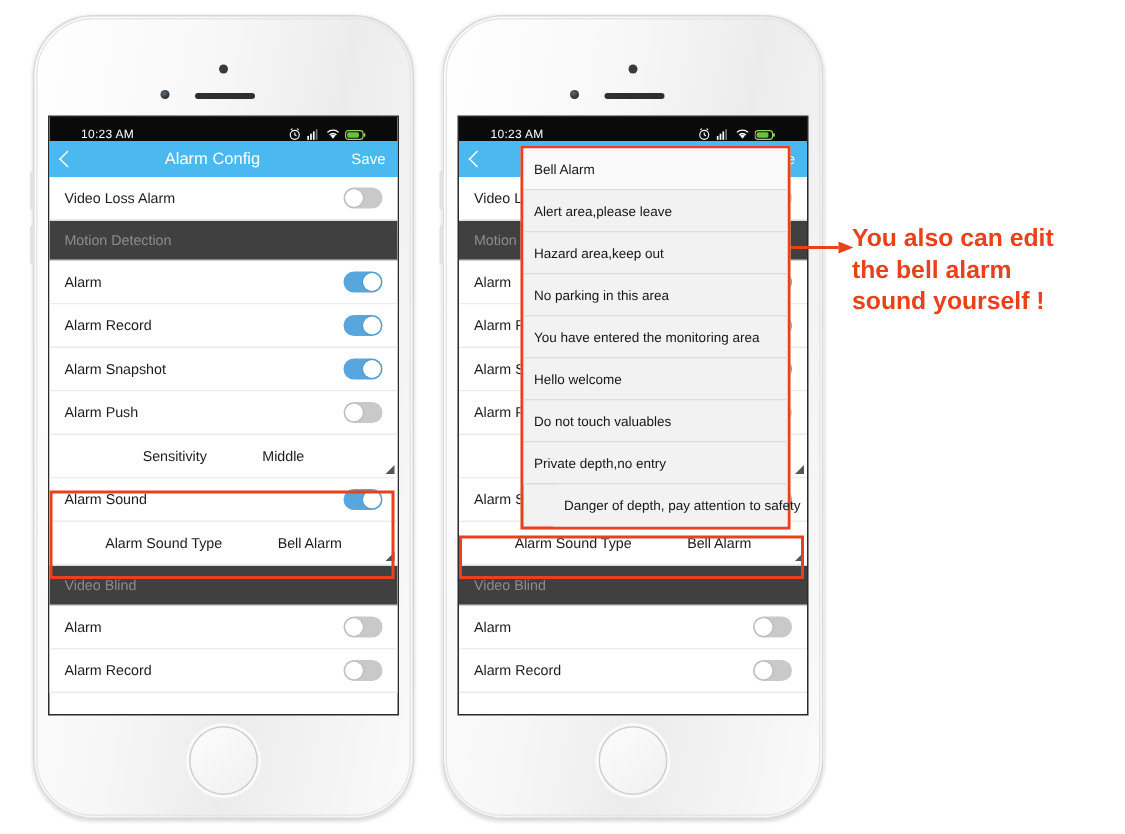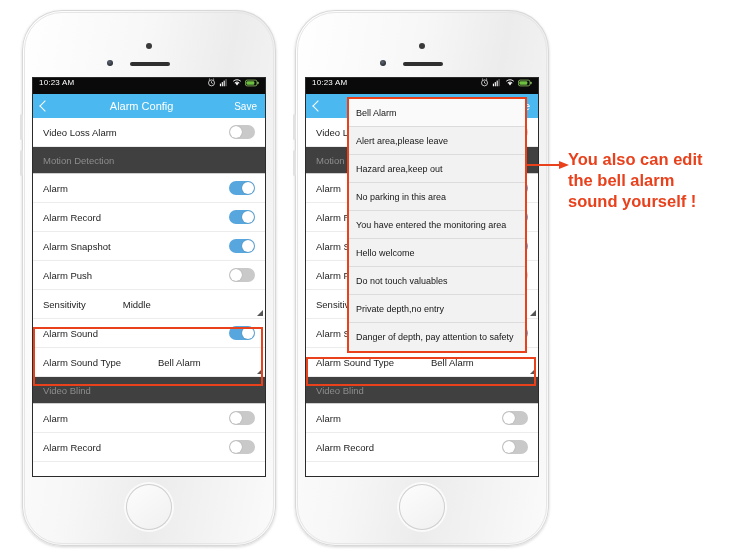--- a/index.html
+++ b/index.html
@@ -60,22 +60,22 @@
   .screen {
     position:absolute; left:11px; top:68px;
     width:232px; height:398px;
     background:#fff;
     overflow:hidden;
     box-shadow: 0 0 0 1px #2a2a2a;
   }
 
   .statusbar {
     height:16px; background:#0a0a0a; color:#fff;
-    display:flex; align-items:flex-start; justify-content:space-between;
-    padding: 0 6px; font-size:8px; letter-spacing:.2px;
+    display:flex; align-items:flex-end; justify-content:space-between;
+    padding: 0 21px; font-size:8px; letter-spacing:.2px;
   }
   .sb-icons { display:flex; align-items:center; gap:3px; }
   .sb-icons svg { display:block; }
 
   .navbar {
     height:24px; background:#4bb9f0; color:#fff;
     display:flex; align-items:center; justify-content:space-between;
     padding: 0 8px;
     gap: 12px;
   }
@@ -85,21 +85,21 @@
           transform: rotate(45deg); display:block; }
 
   .list { background:#fff; }
   .row {
     height:29px; display:flex; align-items:center; justify-content:space-between;
     padding: 0 10px; border-bottom:1px solid #ececec; background:#fff;
     position:relative;
   }
   .row-label { font-size:9.5px; color:#1c1c1c; }
   .row-value { font-size:9.5px; color:#1c1c1c;padding-left:35px; }
-  .row.with-value { justify-content:flex-start; gap:2px; }
+  .row.with-value { justify-content:center; gap:2px; }
   .group-hdr {
     height:27px; display:flex; align-items:center; padding:0 10px;
     background:#404040; color:#8c8c8c; font-size:9.5px;
     border-bottom:1px solid #cfcfcf;
   }
   .corner {
     position:absolute; right:2px; bottom:2px;
     width:0;height:0; border-style:solid; border-width:0 0 6px 6px;
     border-color: transparent transparent #555 transparent;
   }
@@ -126,21 +126,21 @@
     left:41px; top:19px; width:180px;
     background:#f2f2f2;
     border:2px solid #e8411c;
   }
   .dd-item {
     height:28px; display:flex; align-items:center; padding:0 7px;
     font-size:9px; color:#161616; border-bottom:1px solid #dcdcdc;
     background:#f2f2f2; white-space:nowrap;
   }
   .dd-item:first-child { background:#fafafa; }
-  .dd-item:last-child { border-bottom:none; }
+  .dd-item:last-child { border-bottom:none;margin-left:20px; }
 
   
   .anno {
     position:absolute; left:568px; top:149px; width:180px;
     color:#e8411c; font-size:16.5px; font-weight:bold; line-height:1.28;
   }
   .arrow { position:absolute; left:527px; top:160px; width:42px; height:10px; }
 </style>
 </head>
 <body>

